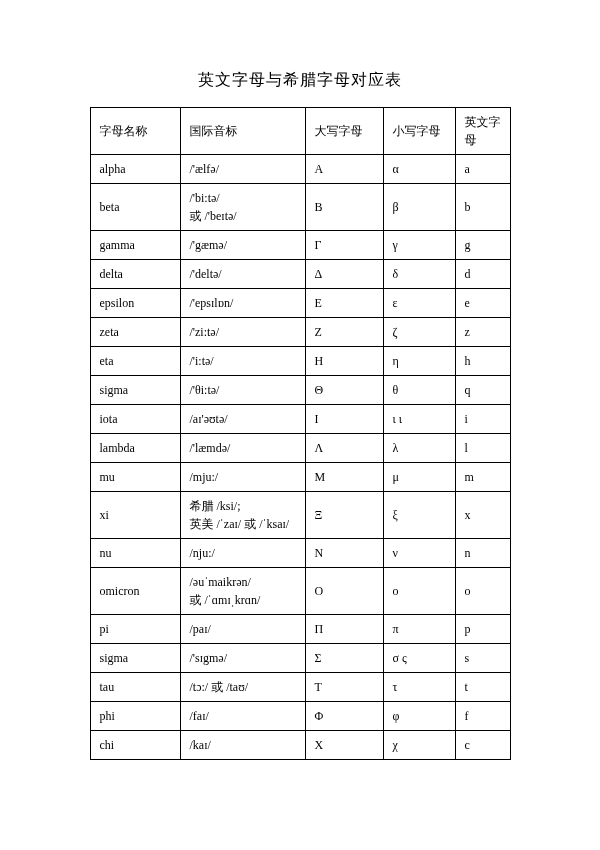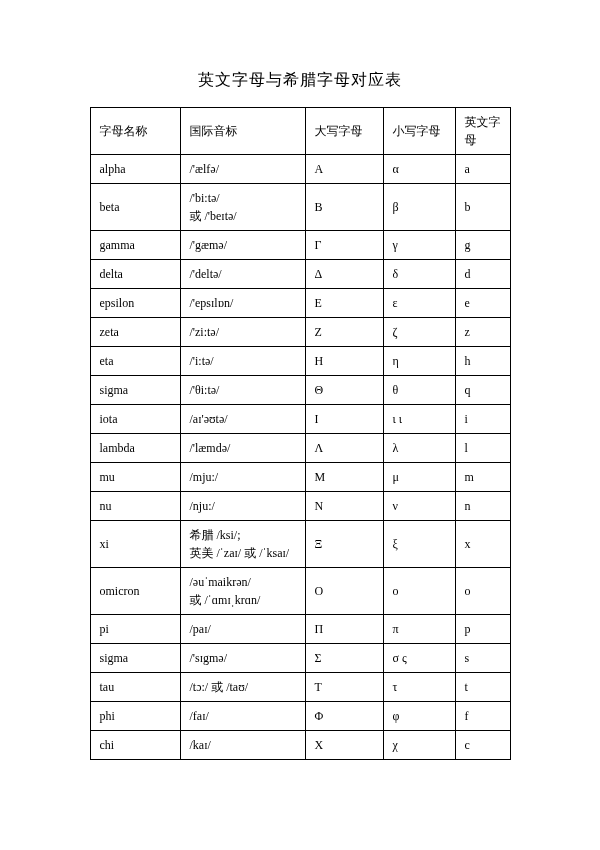--- a/index.html
+++ b/index.html
@@ -149,35 +149,35 @@
           <td>l</td>
         </tr>
         <tr>
           <td>mu</td>
           <td class="ipa-cell">/mju:/</td>
           <td>Μ</td>
           <td>μ</td>
           <td>m</td>
         </tr>
         <tr>
-          <td>nu</td>
-          <td class="ipa-cell">/nju:/</td>
-          <td>Ν</td>
-          <td>ν</td>
-          <td>n</td>
-        </tr>
-        <tr>
           <td>xi</td>
           <td class="ipa-cell">希腊  /ksi/;
 英美  /ˈzaɪ/  或  /ˈksaɪ/</td>
           <td>Ξ</td>
           <td>ξ</td>
           <td>x</td>
         </tr>
         <tr>
+          <td>nu</td>
+          <td class="ipa-cell">/nju:/</td>
+          <td>Ν</td>
+          <td>ν</td>
+          <td>n</td>
+        </tr>
+        <tr>
           <td>omicron</td>
           <td class="ipa-cell">/əuˈmaikrən/
 或  /ˈɑmɪˌkrɑn/</td>
           <td>Ο</td>
           <td>ο</td>
           <td>o</td>
         </tr>
         <tr>
           <td>pi</td>
           <td class="ipa-cell">/paɪ/</td>

